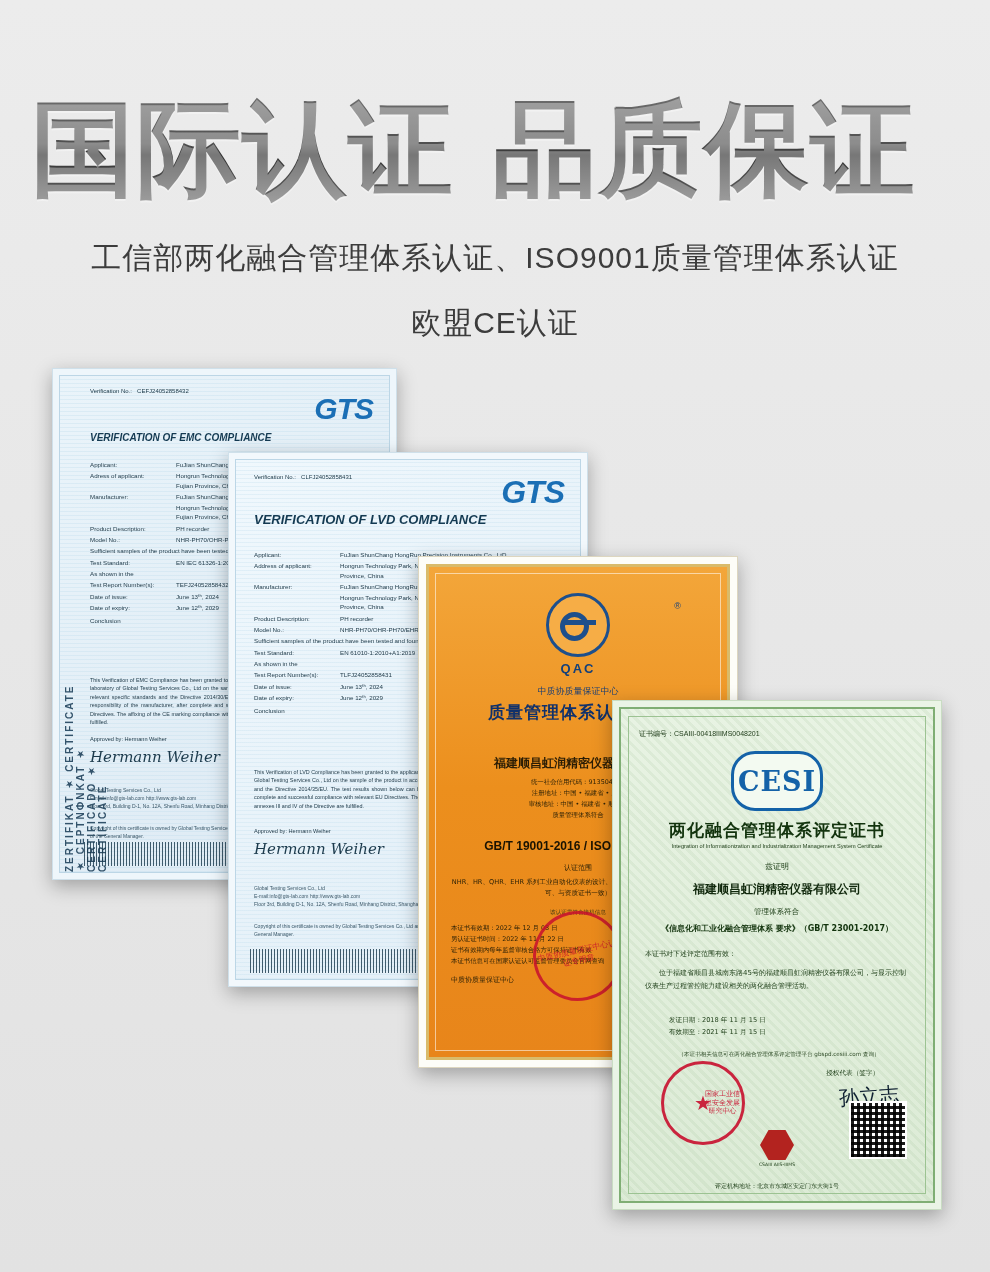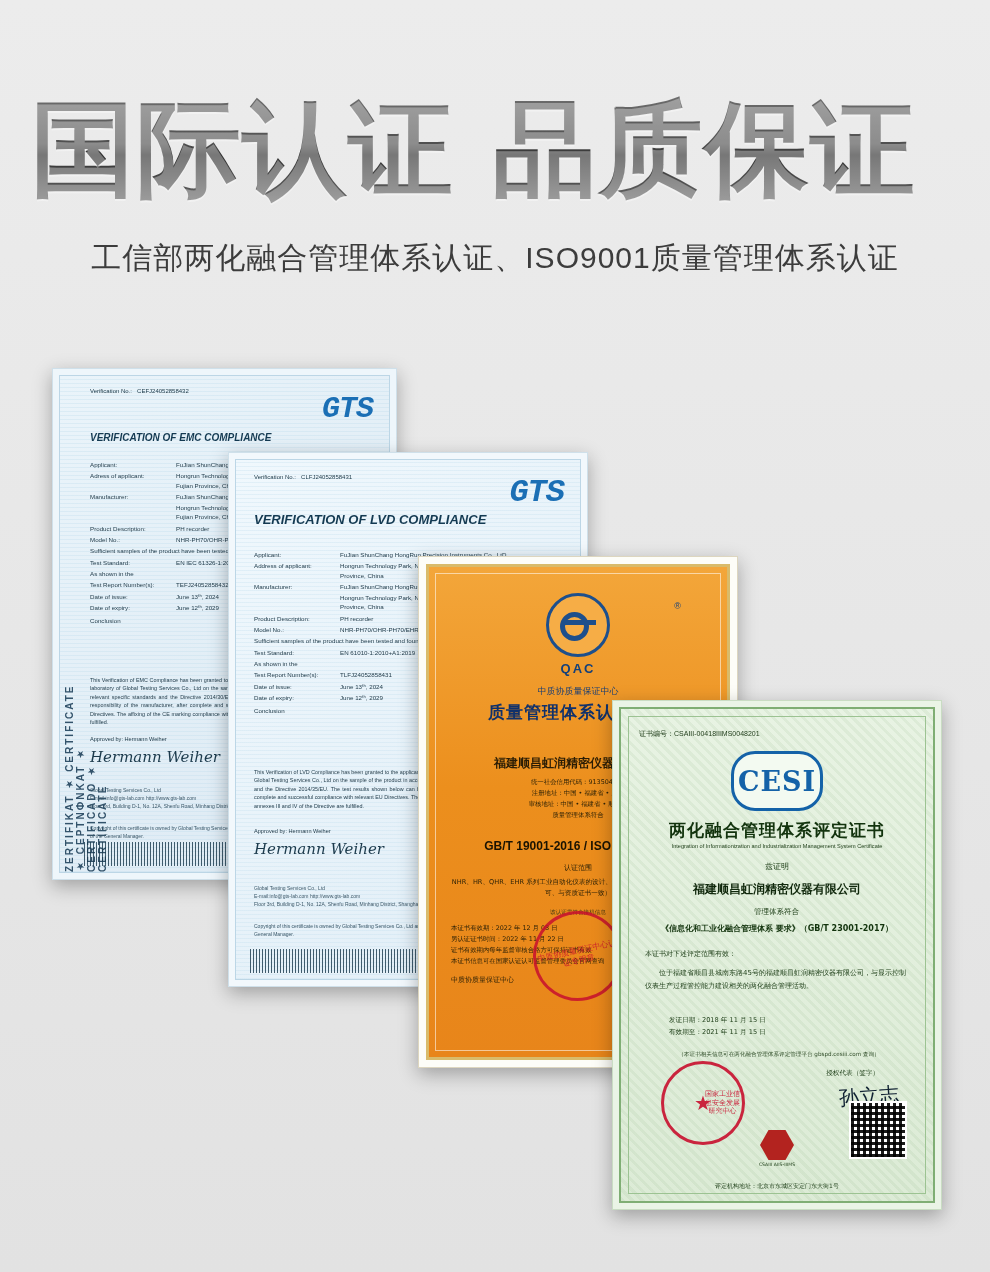--- a/index.html
+++ b/index.html
@@ -39,21 +39,21 @@
     box-shadow:0 6px 18px rgba(0,0,0,.30);
     box-sizing:border-box;
     overflow:hidden;
   }
 
   
   #cert1{left:52px;top:368px;width:345px;height:512px;background:#eef6fb;border:1px solid #cfe0ea;}
   #cert1 .inner{position:absolute;inset:6px;border:1px solid #bcd6e6;background:
      repeating-linear-gradient(0deg,rgba(190,220,236,.35) 0 1px,transparent 1px 4px),
      linear-gradient(135deg,#eaf4fa,#dce9f3);}
-  .gts-logo{font-family:Liberation Mono, monospace;font-weight:bold;font-style:italic;
+  .gts-logo{font-family:Liberation Sans, sans-serif;font-weight:bold;font-style:italic;
      color:#1b6fb5;letter-spacing:-1px;}
   .sidebar-vert{
     position:absolute;left:4px;top:300px;writing-mode:vertical-rl;
     transform:rotate(180deg);font-size:10px;letter-spacing:2px;color:#33536b;font-weight:bold;
   }
   .cert-title{font-style:italic;font-weight:bold;color:#143a52;}
   .row{display:flex;font-size:6.2px;color:#26404f;line-height:1.5;margin-bottom:2px;}
   .row .lab{width:86px;flex:none;}
   .row .val{flex:1;}
   .para{font-size:5.4px;color:#26404f;line-height:1.55;text-align:justify;}
@@ -103,20 +103,21 @@
      clip-path:polygon(25% 0,75% 0,100% 50%,75% 100%,25% 100%,0 50%);}
   .sign-cn{font-family:"DejaVu Serif",serif;font-size:20px;color:#123;transform:rotate(-4deg);}
 </style>
 </head>
 <body>
 
 <div class="page">
 
   <div class="headline">国际认证 品质保证</div>
   <div class="sub1">工信部两化融合管理体系认证、ISO9001质量管理体系认证</div>
+  <div class="sub2">欧盟CE认证</div>
 
   <div class="cert" id="cert1">
     <div class="inner">
       <div class="sidebar-vert">ZERTIFIKAT ★ CERTIFICATE ★ CEPTNФNKAT ★ CERTIFICADO ★ CERTIFICATE</div>
 
       <div style="position:absolute;left:30px;top:12px;font-size:6px;color:#24404f;">
         <span>Verification No.:</span>
         &nbsp;&nbsp;<span>CEFJ24052858432</span>
       </div>
       <div class="gts-logo" style="position:absolute;right:16px;top:16px;font-size:30px;">

